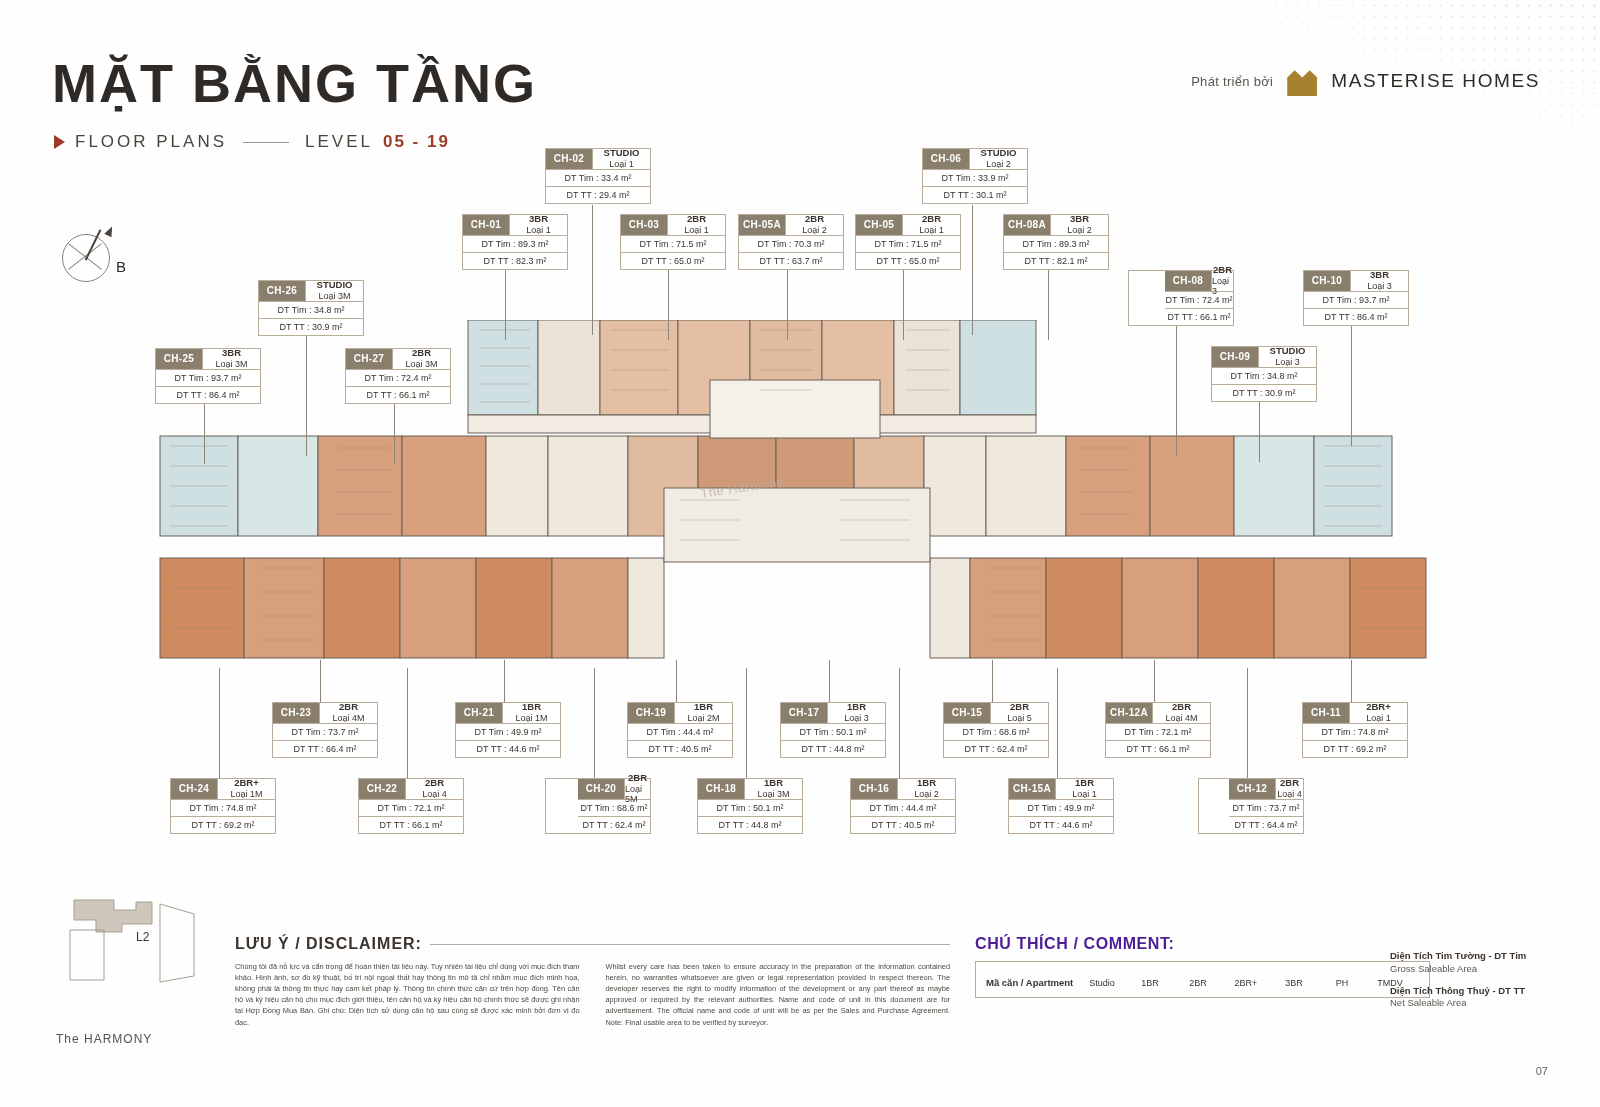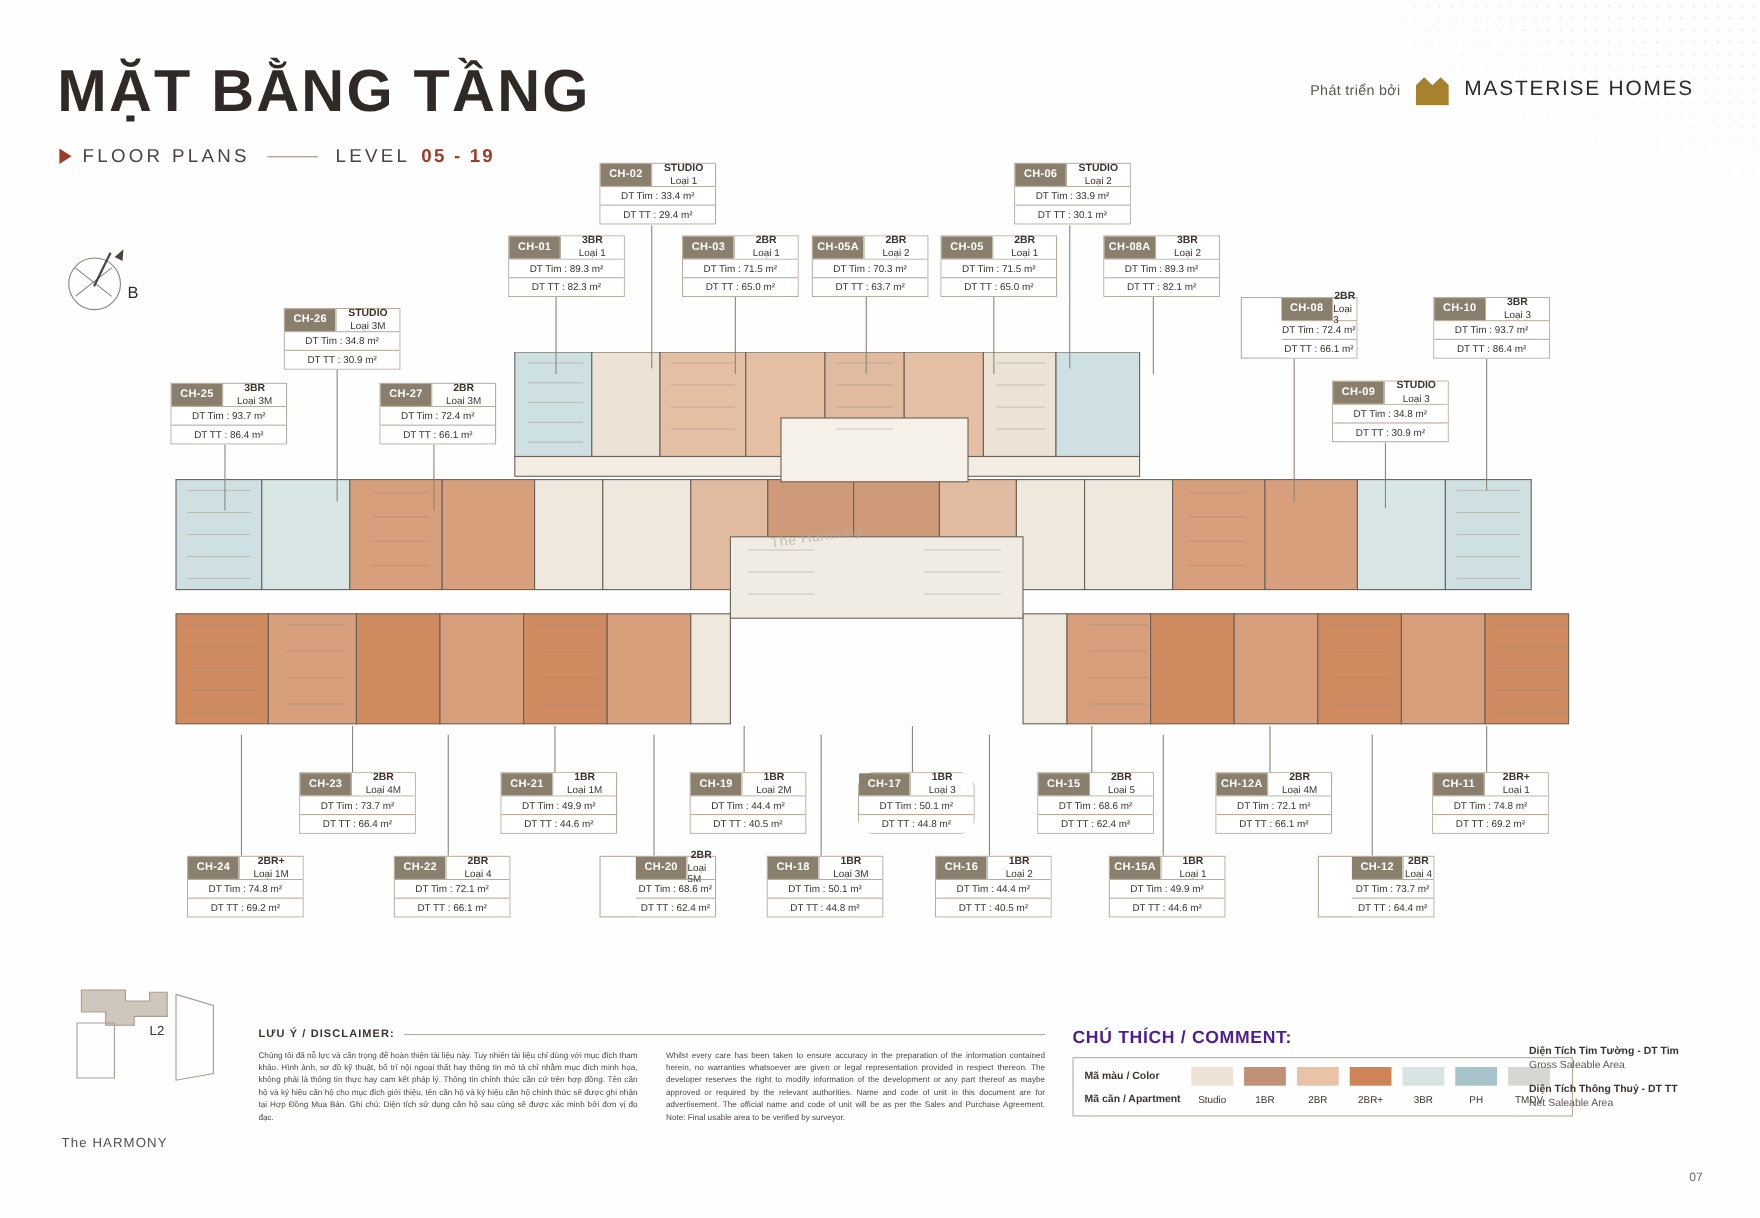--- a/index.html
+++ b/index.html
@@ -79,21 +79,21 @@
     height:16px;border-top:1px solid #b9ac9b;display:flex;align-items:center;justify-content:center;
     font-size:9px;background:#fff;white-space:nowrap;
   }
   .leader{position:absolute;background:#8d8577;width:1px;}
   
   .l2-block{position:absolute;left:56px;top:890px;width:150px;height:120px;}
   .l2-shape{position:absolute;left:4px;top:0;width:140px;height:96px;}
   .l2-label{position:absolute;left:80px;top:40px;font-size:12px;color:#3b332c;}
   .harmony{position:absolute;left:56px;top:1032px;font-size:12px;letter-spacing:1px;color:#55504a;}
   .disc{position:absolute;left:235px;top:935px;width:715px;}
-  .disc h4{margin:0 0 8px 0;font-size:10px;letter-spacing:1px;font-weight:bold;color:#3b332c;display:flex;align-items:center;gap:8px;}
+  .disc h4{margin:0 0 8px 0;font-size:16px;letter-spacing:1px;font-weight:bold;color:#3b332c;display:flex;align-items:center;gap:8px;}
   .disc h4 .ln{flex:1;height:1px;background:#b5aca2;}
   .disc .cols{display:flex;gap:26px;}
   .disc p{margin:0;font-size:7.4px;line-height:1.5;color:#4e4840;text-align:justify;}
   .disc .c1{width:345px;}
   .disc .c2{width:345px;}
   .legend{position:absolute;left:975px;top:935px;width:455px;}
   .legend h4{margin:0 0 8px 0;font-size:16px;letter-spacing:.6px;font-weight:bold;color:#4c1d95;}
   .legend .box{border:1px solid #b9ac9b;padding:8px 10px 9px 10px;}
   .legend .lrow{display:flex;align-items:center;font-size:9px;}
   .legend .lrow .lbl{width:118px;color:#3b332c;font-weight:bold;font-size:9.5px;}
@@ -410,21 +410,21 @@
       <div class="top">
         <div class="code">CH-19</div>
         <div class="type">
           <b>1BR</b>
           <span>Loại 2M</span>
         </div>
       </div>
       <div class="row">DT Tim :  44.4 m²</div>
       <div class="row">DT TT : 40.5 m²</div>
     </div>
-    <div class="card" style="left: 780px; top: 702px; border-radius: 14px;">
+    <div class="card" style="left: 780px; top: 702px;">
       <div class="top">
         <div class="code">CH-17</div>
         <div class="type">
           <b>1BR</b>
           <span>Loại 3</span>
         </div>
       </div>
       <div class="row">DT Tim :  50.1 m²</div>
       <div class="row">DT TT : 44.8 m²</div>
     </div>
@@ -561,32 +561,20 @@
       </div>
     <div class="c2">
         <p>Whilst every care has been taken to ensure accuracy in the preparation of the information contained herein, no warranties whatsoever are given or legal representation provided in respect thereon. The developer reserves the right to modify information of the development or any part thereof as maybe approved or required by the relevant authorities. Name and code of unit in this document are for advertisement. The official name and code of unit will be as per the Sales and Purchase Agreement. Note: Final usable area to be verified by surveyor.</p>
       </div>
   </div>
 </div>
 
 <div class="legend">
   <h4>CHÚ THÍCH / COMMENT:</h4>
   <div class="box">
-    <div class="lrow">
-      <span class="lbl">Mã màu / Color</span>
-      <span id="sw-holder" style="display:flex;">
-          <span class="sw" style="background: rgb(236, 227, 214);"></span>
-          <span class="sw" style="background: rgb(192, 144, 119);"></span>
-          <span class="sw" style="background: rgb(232, 195, 166);"></span>
-          <span class="sw" style="background: rgb(207, 132, 87);"></span>
-          <span class="sw" style="background: rgb(214, 228, 228);"></span>
-          <span class="sw" style="background: rgb(169, 195, 203);"></span>
-          <span class="sw" style="background: rgb(214, 214, 211);"></span>
-        </span>
-    </div>
     <div class="lrow r2">
       <span class="lbl">Mã căn / Apartment</span>
       <span id="cap-holder" style="display:flex;">
           <span class="cap">Studio</span>
           <span class="cap">1BR</span>
           <span class="cap">2BR</span>
           <span class="cap">2BR+</span>
           <span class="cap">3BR</span>
           <span class="cap">PH</span>
           <span class="cap">TMDV</span>

